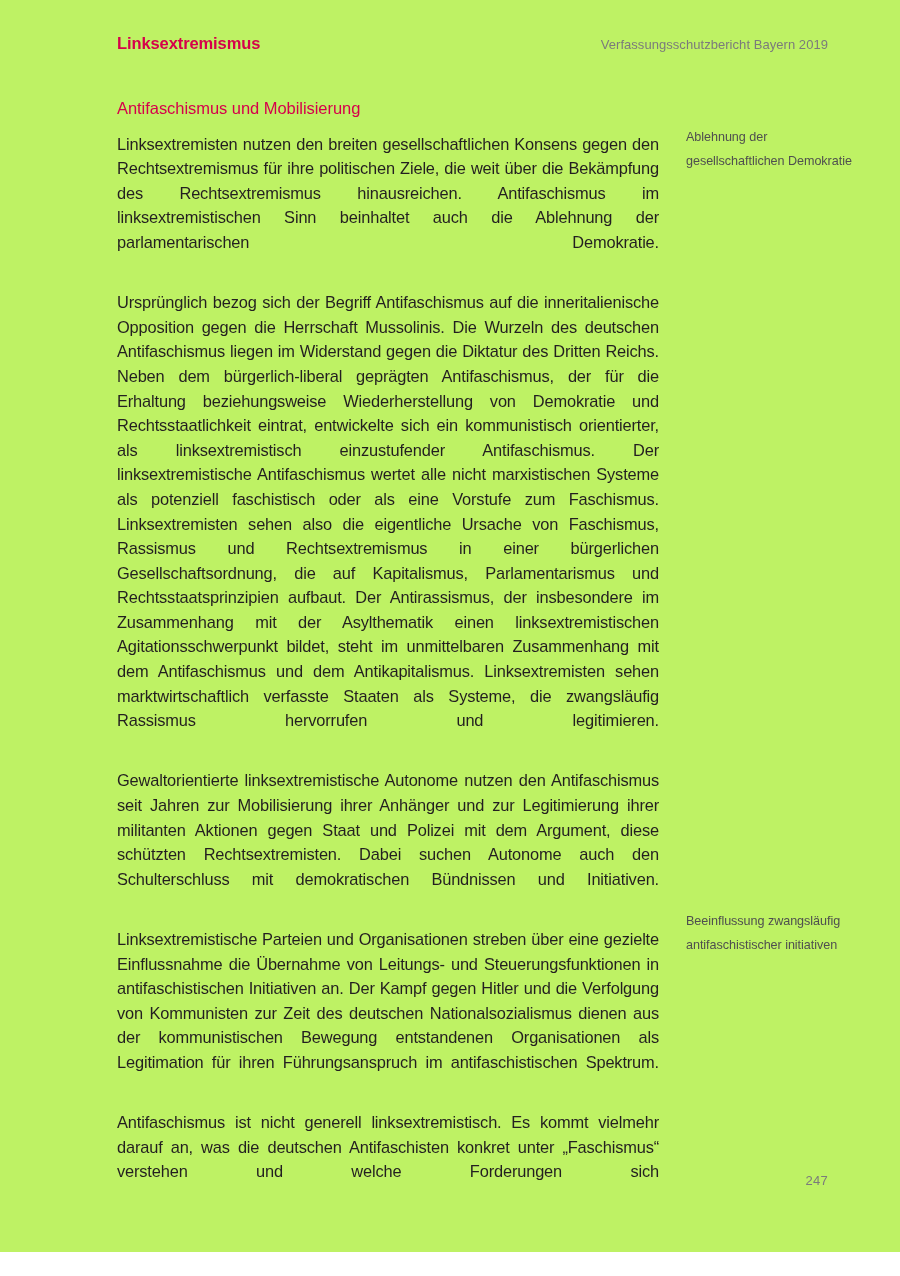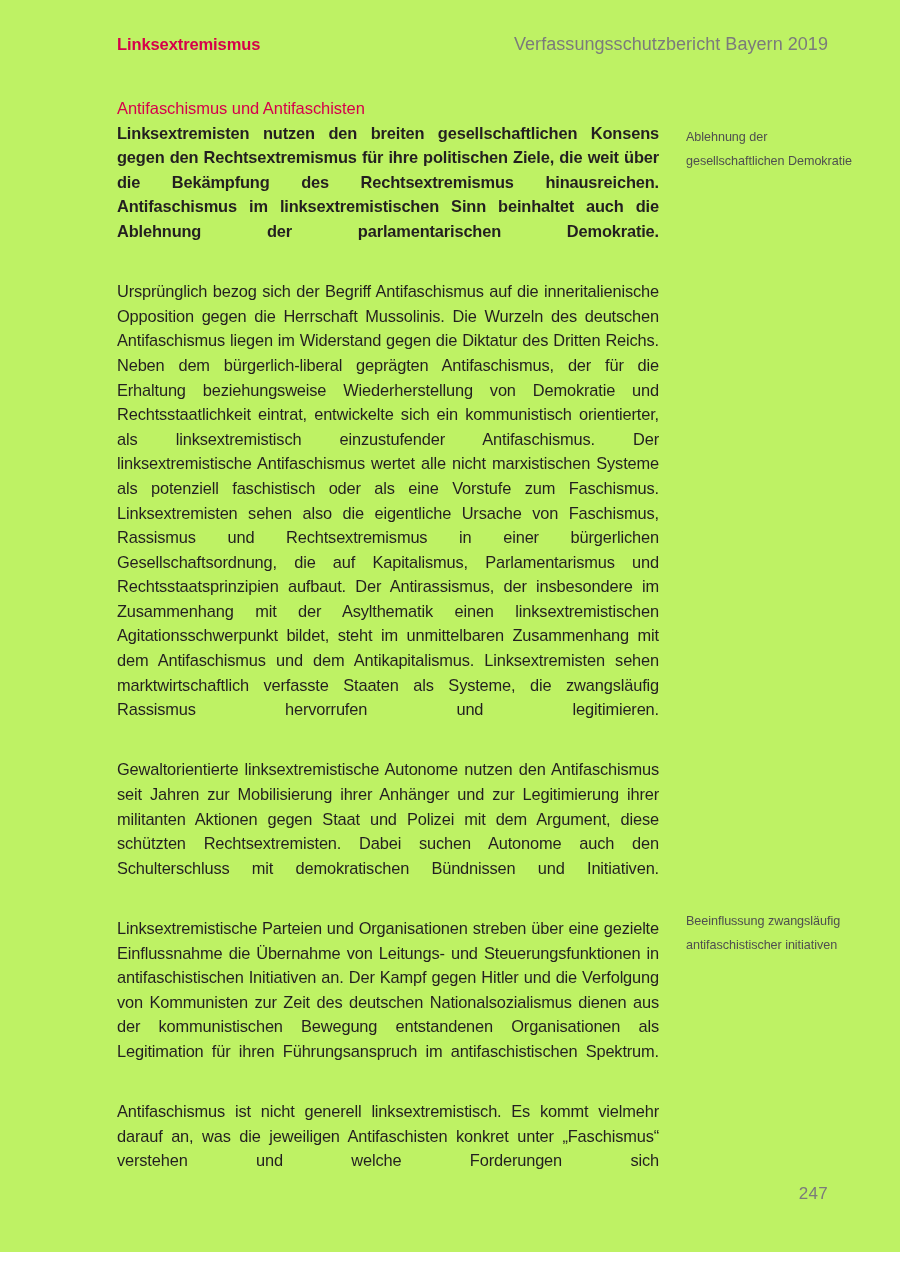--- a/index.html
+++ b/index.html
@@ -36,21 +36,21 @@
 
   .running-head .chapter {
     font-size: 16.5px;
     font-weight: bold;
     color: #d6004b;
     letter-spacing: -0.1px;
     white-space: nowrap;
   }
 
   .running-head .report {
-    font-size: 18px;
+    font-size: 13px;
     font-weight: normal;
     color: #7b7b7b;
     letter-spacing: 0.05px;
     white-space: nowrap;
   }
 
   
   .content {
     position: absolute;
     left: 117px;
@@ -84,22 +84,21 @@
     color: #231f20;
     -webkit-hyphens: none;
     hyphens: none;
   }
 
   .para + .para {
     margin-top: 11px;
   }
 
   .para.tight-top {
-    margin-top: 0;
-    font-weight: bold;
+    margin-top: 11px;
   }
 
   
   .para::after {
     content: "";
     display: inline-block;
     width: 100%;
   }
 
   
@@ -120,50 +119,50 @@
     text-align: left;
   }
 
   #margin-note-0 { top: 30px; }
   #margin-note-1 { top: 814px; }
 
   
   .folio {
     position: absolute;
     right: 72px;
-    bottom: 48px;
-    font-size: 17px;
+    bottom: 64px;
+    font-size: 13px;
     color: #7b7b7b;
     letter-spacing: 0.3px;
   }
 </style>
 </head>
 <body>
 
 <div class="page">
 
   <div class="running-head">
     <span class="chapter">Linksextremismus</span>
     <span class="report">Verfassungsschutzbericht Bayern 2019</span>
   </div>
 
   <div class="content">
 
     <div class="text-col">
-      <h2 class="section-title">Antifaschismus und Antifaschisten</h2>
+      <h2 class="section-title">Antifaschismus und Mobilisierung</h2>
 
       <p class="para tight-top">Linksextremisten nutzen den breiten gesellschaftlichen Konsens gegen den Rechtsextremismus für ihre politischen Ziele, die weit über die Bekämpfung des Rechtsextremismus hinausreichen. Antifaschismus im linksextremistischen Sinn beinhaltet auch die Ablehnung der parlamentarischen Demokratie.</p>
 
       <p class="para">Ursprünglich bezog sich der Begriff Antifaschismus auf die inneritalienische Opposition gegen die Herrschaft Mussolinis. Die Wurzeln des deutschen Antifaschismus liegen im Widerstand gegen die Diktatur des Dritten Reichs. Neben dem bürgerlich-liberal geprägten Antifaschismus, der für die Erhaltung beziehungsweise Wiederherstellung von Demokratie und Rechtsstaatlichkeit eintrat, entwickelte sich ein kommunistisch orientierter, als linksextremistisch einzustufender Antifaschismus. Der linksextremistische Antifaschismus wertet alle nicht marxistischen Systeme als potenziell faschistisch oder als eine Vorstufe zum Faschismus. Linksextremisten sehen also die eigentliche Ursache von Faschismus, Rassismus und Rechtsextremismus in einer bürgerlichen Gesellschaftsordnung, die auf Kapitalismus, Parlamentarismus und Rechtsstaatsprinzipien aufbaut. Der Antirassismus, der insbesondere im Zusammenhang mit der Asylthematik einen linksextremistischen Agitationsschwerpunkt bildet, steht im unmittelbaren Zusammenhang mit dem Antifaschismus und dem Antikapitalismus. Linksextremisten sehen marktwirtschaftlich verfasste Staaten als Systeme, die zwangsläufig Rassismus hervorrufen und legitimieren.</p>
 
       <p class="para">Gewaltorientierte linksextremistische Autonome nutzen den Antifaschismus seit Jahren zur Mobilisierung ihrer Anhänger und zur Legitimierung ihrer militanten Aktionen gegen Staat und Polizei mit dem Argument, diese schützten Rechtsextremisten. Dabei suchen Autonome auch den Schulterschluss mit demokratischen Bündnissen und Initiativen.</p>
 
       <p class="para">Linksextremistische Parteien und Organisationen streben über eine gezielte Einflussnahme die Übernahme von Leitungs- und Steuerungsfunktionen in antifaschistischen Initiativen an. Der Kampf gegen Hitler und die Verfolgung von Kommunisten zur Zeit des deutschen Nationalsozialismus dienen aus der kommunistischen Bewegung entstandenen Organisationen als Legitimation für ihren Führungsanspruch im antifaschistischen Spektrum.</p>
 
-      <p class="para">Antifaschismus ist nicht generell linksextremistisch. Es kommt vielmehr darauf an, was die jeweiligen Antifaschisten konkret unter „Faschismus“ verstehen und welche Forderungen sich</p>
+      <p class="para">Antifaschismus ist nicht generell linksextremistisch. Es kommt vielmehr darauf an, was die deutschen Antifaschisten konkret unter „Faschismus“ verstehen und welche Forderungen sich</p>
     </div>
 
     <div class="margin-col">
       <div class="margin-note" id="margin-note-0">Ablehnung der gesellschaftlichen Demokratie</div>
       <div class="margin-note" id="margin-note-1">Beeinflussung zwangsläufig antifaschistischer initiativen</div>
     </div>
 
   </div>
 
   <div class="folio">247</div>

